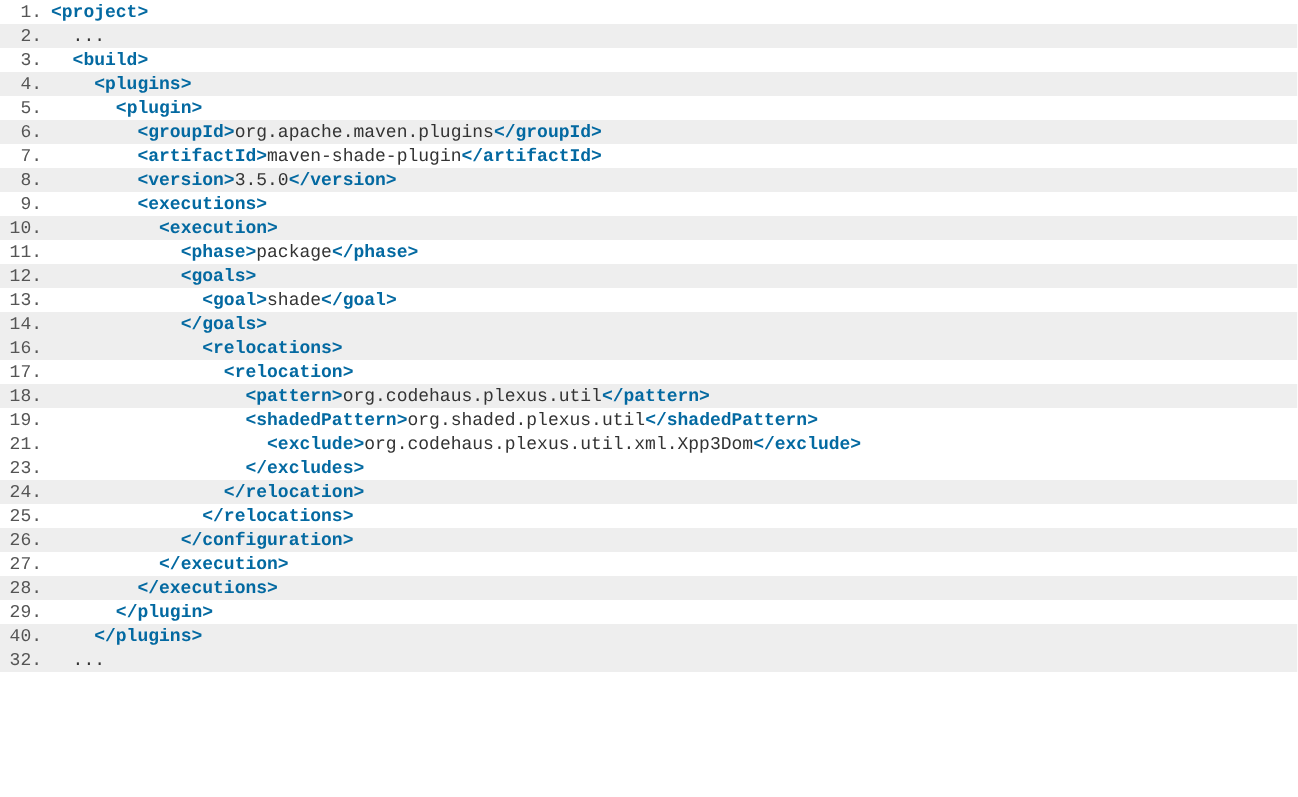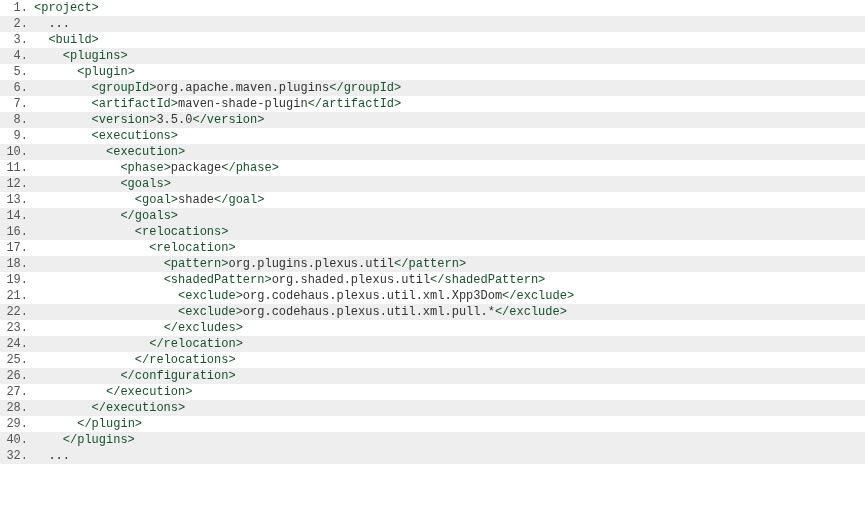--- a/index.html
+++ b/index.html
@@ -30,21 +30,21 @@
     color: #555555;
     padding-right: 6px;
     user-select: none;
     flex-shrink: 0;
   }
   .code {
     white-space: pre;
     flex: 1;
     color: #333333;
   }
-  .tag { color: #14532d; }
+  .tag { color: #0369a1; font-weight: bold; }
   .plain { color: #333333; }
 </style>
 </head>
 <body>
 
 <div class="code-block" id="codeblock">
     <div class="row odd">
       <div class="ln">1.</div>
       <div class="code"><span class="tag">&lt;project&gt;</span></div>
     </div>
@@ -103,33 +103,29 @@
     <div class="row even">
       <div class="ln">16.</div>
       <div class="code"><span class="plain">              </span><span class="tag">&lt;relocations&gt;</span></div>
     </div>
     <div class="row odd">
       <div class="ln">17.</div>
       <div class="code"><span class="plain">                </span><span class="tag">&lt;relocation&gt;</span></div>
     </div>
     <div class="row even">
       <div class="ln">18.</div>
-      <div class="code"><span class="plain">                  </span><span class="tag">&lt;pattern&gt;</span><span class="plain">org.plugins.plexus.util</span><span class="tag">&lt;/pattern&gt;</span></div>
+      <div class="code"><span class="plain">                  </span><span class="tag">&lt;pattern&gt;</span><span class="plain">org.codehaus.plexus.util</span><span class="tag">&lt;/pattern&gt;</span></div>
     </div>
     <div class="row odd">
       <div class="ln">19.</div>
       <div class="code"><span class="plain">                  </span><span class="tag">&lt;shadedPattern&gt;</span><span class="plain">org.shaded.plexus.util</span><span class="tag">&lt;/shadedPattern&gt;</span></div>
     </div>
     <div class="row odd">
       <div class="ln">21.</div>
       <div class="code"><span class="plain">                    </span><span class="tag">&lt;exclude&gt;</span><span class="plain">org.codehaus.plexus.util.xml.Xpp3Dom</span><span class="tag">&lt;/exclude&gt;</span></div>
-    </div>
-    <div class="row even">
-      <div class="ln">22.</div>
-      <div class="code"><span class="plain">                    </span><span class="tag">&lt;exclude&gt;</span><span class="plain">org.codehaus.plexus.util.xml.pull.*</span><span class="tag">&lt;/exclude&gt;</span></div>
     </div>
     <div class="row odd">
       <div class="ln">23.</div>
       <div class="code"><span class="plain">                  </span><span class="tag">&lt;/excludes&gt;</span></div>
     </div>
     <div class="row even">
       <div class="ln">24.</div>
       <div class="code"><span class="plain">                </span><span class="tag">&lt;/relocation&gt;</span></div>
     </div>
     <div class="row odd">

